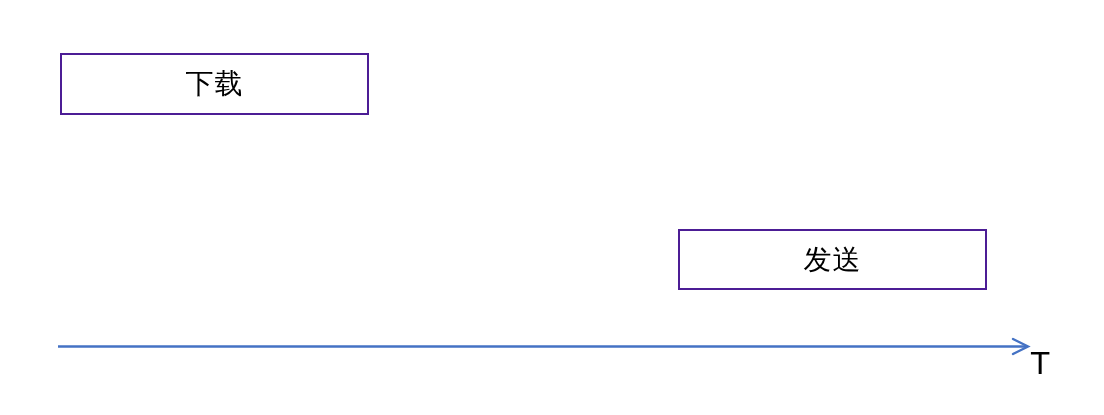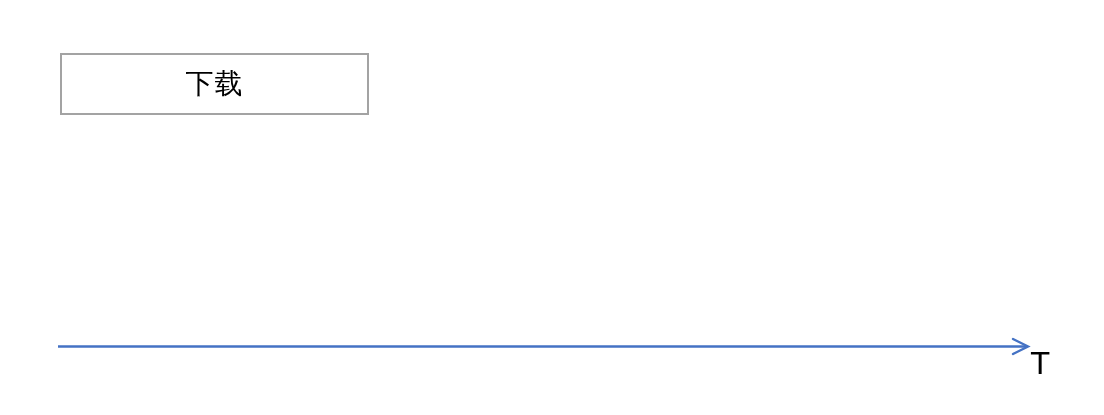--- a/index.html
+++ b/index.html
@@ -12,21 +12,21 @@
     width: 1104px;
     height: 415px;
     background: #ffffff;
     overflow: hidden;
     font-family: "DejaVu Sans", "Liberation Sans", sans-serif;
   }
   .stage-box {
     position: absolute;
     box-sizing: border-box;
     background: #ffffff;
-    border: 2px solid #a3a3a3;
+    border: 2px solid #4c1d95;
     display: flex;
     align-items: center;
     justify-content: center;
   }
   .stage-label {
     font-size: 28px;
     line-height: 1;
     color: #000000;
     letter-spacing: 1px;
     white-space: nowrap;
@@ -54,20 +54,23 @@
 </head>
 <body>
 
 <div class="canvas">
 
   <div class="stage-box stage-download">
     <span class="stage-label">下载</span>
   </div>
 
 
+  <div class="stage-box stage-send">
+    <span class="stage-label">发送</span>
+  </div>
 
   <svg class="time-axis-svg" viewBox="0 0 980 22" aria-hidden="true">
     <line x1="3" y1="11.5" x2="971" y2="11.5" stroke="#4472C4" stroke-width="2.4"></line>
     <path d="M 958 4 L 973 11.5 L 958 19" fill="none" stroke="#4472C4" stroke-width="2.4" stroke-linecap="round" stroke-linejoin="miter"></path>
   </svg>
 
   <div class="axis-label">T</div>
 
 </div>
 

